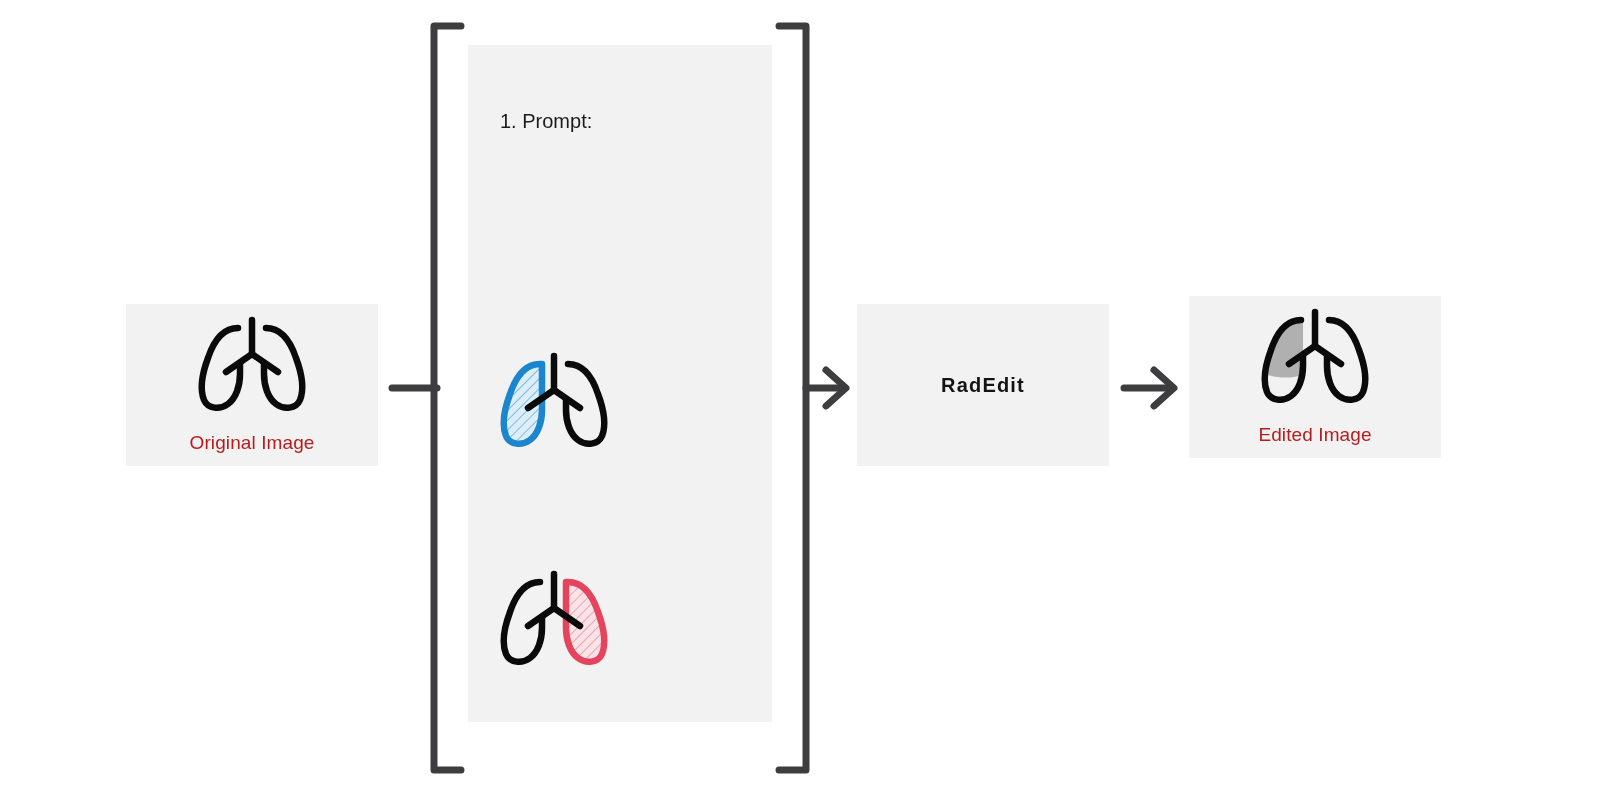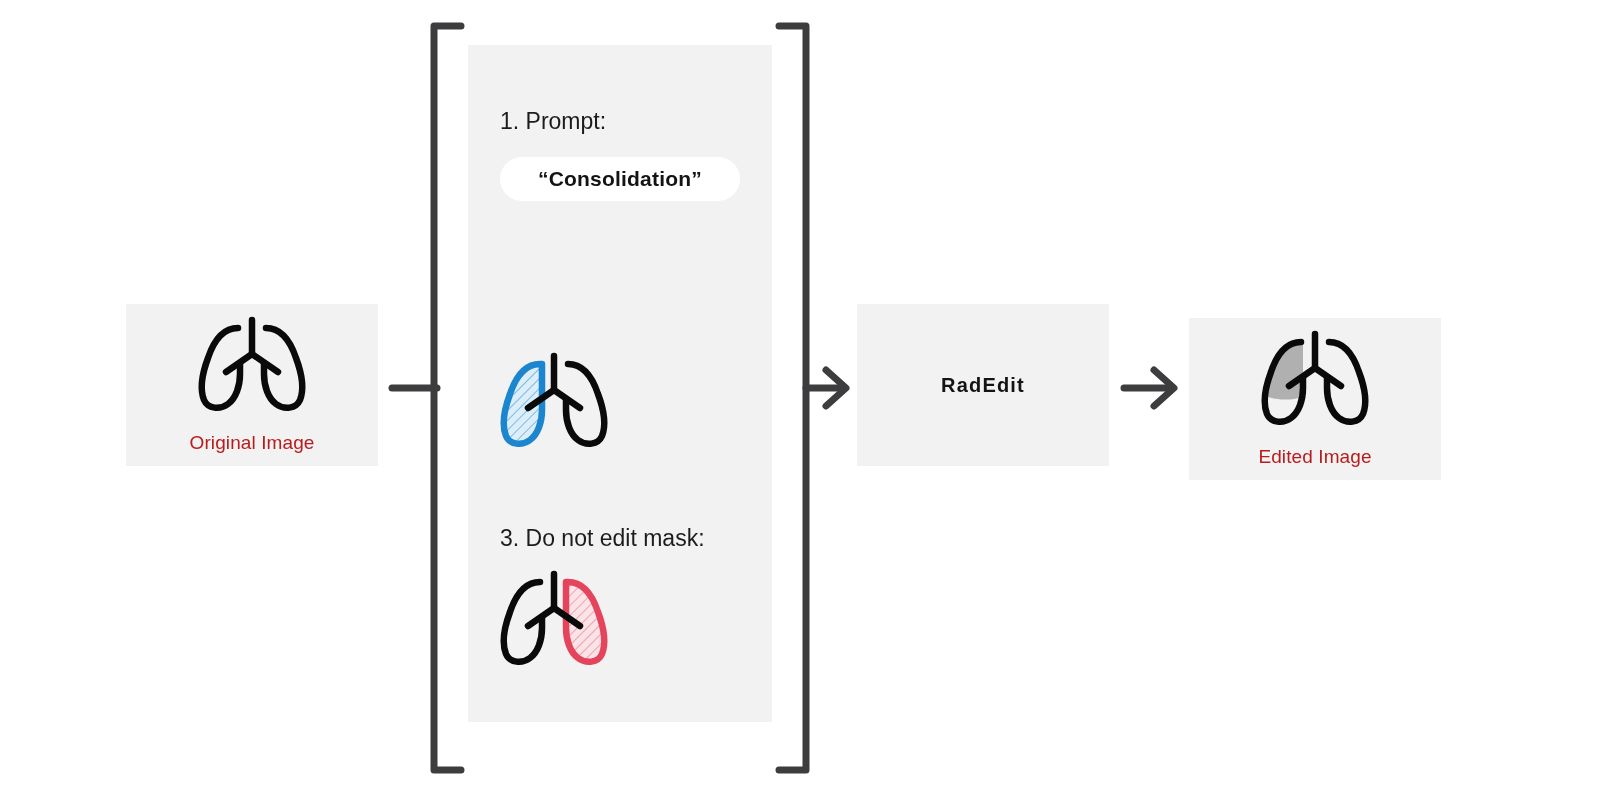--- a/index.html
+++ b/index.html
@@ -34,21 +34,21 @@
     width: 252px; height: 162px;
   }
   #tile-radedit {
     left: 857px; top: 304px;
     width: 252px; height: 162px;
     display: flex;
     align-items: center;
     justify-content: center;
   }
   #tile-edited {
-    left: 1189px; top: 318px;
+    left: 1189px; top: 296px;
     width: 252px; height: 162px;
   }
   #tile-steps {
     left: 468px; top: 45px;
     width: 304px; height: 677px;
   }
 
   .tile-caption {
     position: absolute;
     left: 0; right: 0;
@@ -71,21 +71,21 @@
     font-size: 20px;
     font-weight: 600;
     color: #141414;
     letter-spacing: 1.2px;
     font-family: "Liberation Sans", sans-serif;
   }
 
   
   .step-text {
     position: absolute;
-    font-size: 23px;
+    font-size: 20px;
     line-height: 29px;
     color: #1c1c1c;
     font-family: "Liberation Sans", sans-serif;
   }
   #step1-text { left: 500px; top: 107px; width: 250px; }
   #step2-text { left: 500px; top: 280px; width: 250px; }
   #step3-text { left: 500px; top: 524px; width: 250px; }
   .step-text .indent { display:block; padding-left: 22px; }
 
   
@@ -178,23 +178,20 @@
         </g>
       </svg>
     </div>
     <div class="tile-caption">Original Image</div>
   </div>
 
   <div class="tile" id="tile-steps"></div>
 
   <div class="step-text" id="step1-text">1. Prompt:</div>
 
-  <div id="prompt-pill">
-    <span>“Consolidation”</span>
-  </div>
 
 
   <div class="mask-art" id="mask-edit" style="left:620px;">
     <svg width="132" height="104" viewBox="0 0 132 104" xmlns="http://www.w3.org/2000/svg" style="transform:translateX(-50%)">
       <defs>
         <pattern id="hatch-blue" width="7" height="7" patternTransform="rotate(45)" patternUnits="userSpaceOnUse">
           <rect width="7" height="7" fill="#ddeefb"></rect>
           <line x1="0" y1="0" x2="0" y2="7" stroke="#7fbbe3" stroke-width="2"></line>
         </pattern>
       </defs>
@@ -213,21 +210,20 @@
         <path d="M 80 14
                  C 94 14 104 26 110 44
                  C 116 60 118 76 114 86
                  C 110 95 98 96 90 90
                  C 82 84 78 72 78 60
                  L 78 50"></path>
       </g>
     </svg>
   </div>
 
-  <div class="step-text" id="step3-text">3. Do not edit mask:</div>
 
   <div class="mask-art" id="mask-keep" style="left:620px;">
     <svg width="132" height="104" viewBox="0 0 132 104" xmlns="http://www.w3.org/2000/svg" style="transform:translateX(-50%)">
       <defs>
         <pattern id="hatch-red" width="7" height="7" patternTransform="rotate(45)" patternUnits="userSpaceOnUse">
           <rect width="7" height="7" fill="#fbe3e7"></rect>
           <line x1="0" y1="0" x2="0" y2="7" stroke="#eda4b0" stroke-width="2"></line>
         </pattern>
       </defs>
 

